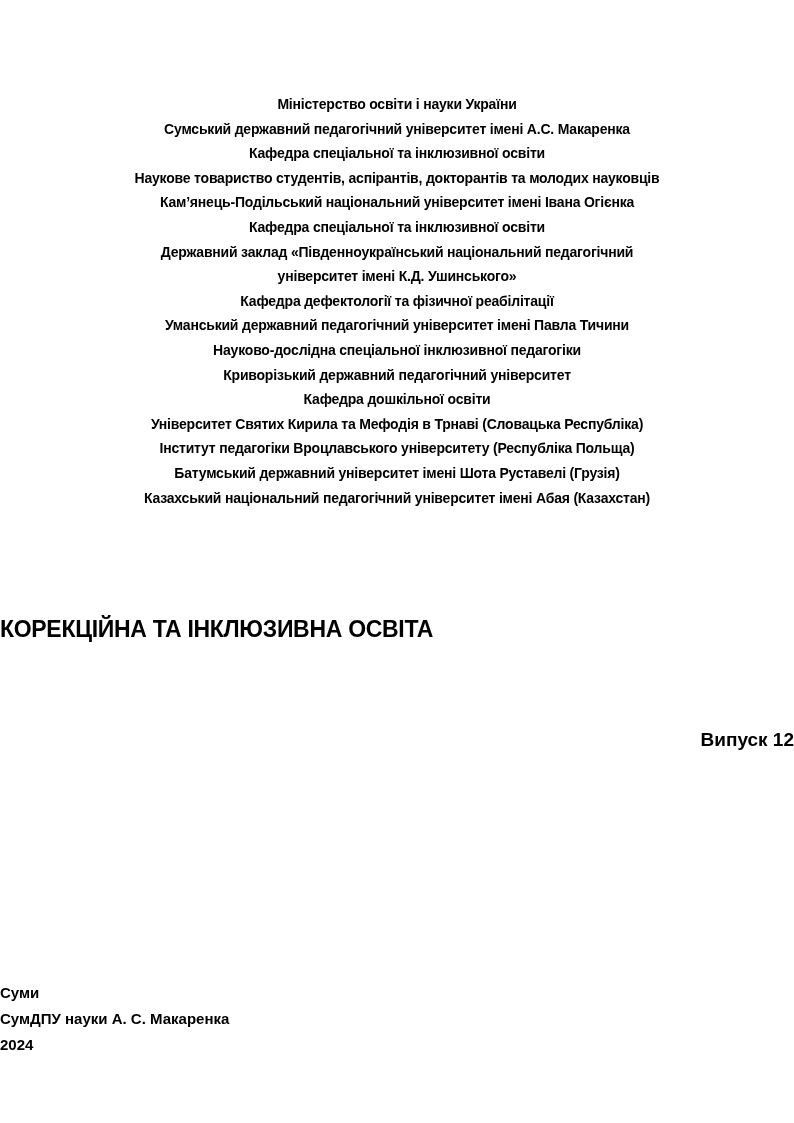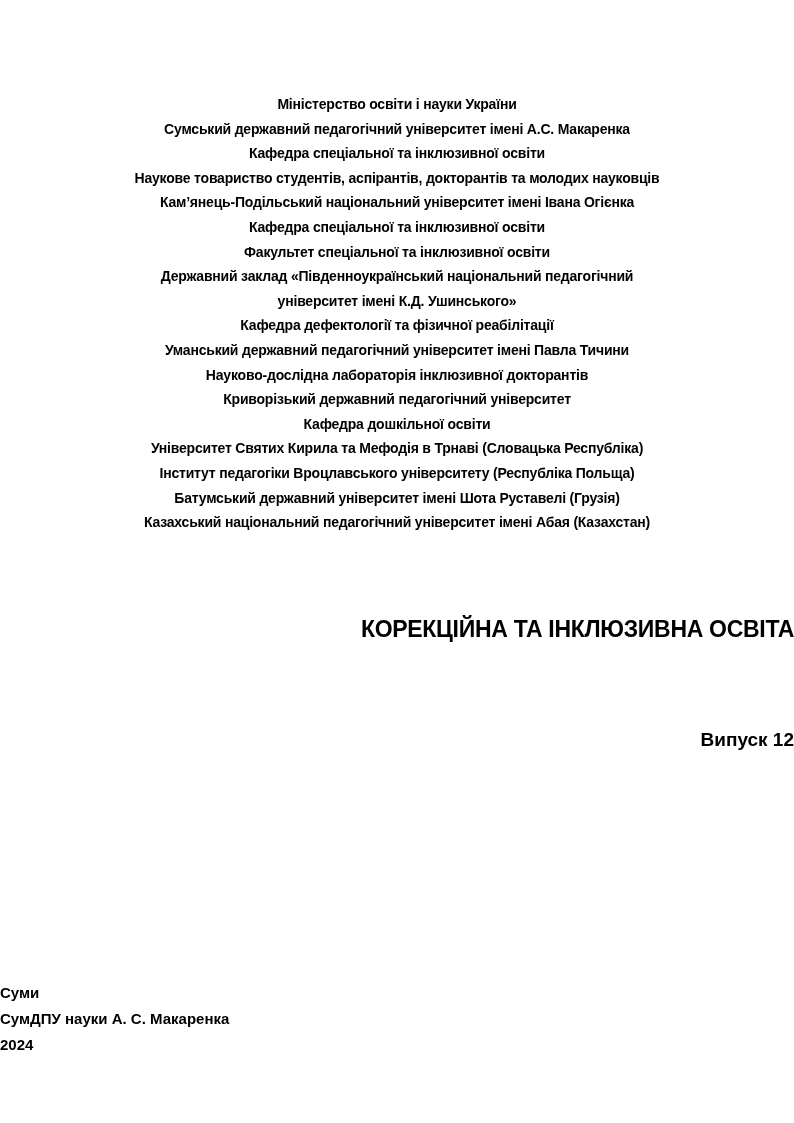--- a/index.html
+++ b/index.html
@@ -38,21 +38,21 @@
       line-height: 24.6px;
       height: 24.6px;
       white-space: nowrap;
       letter-spacing: -0.2px;
     }
     .title-block {
       position: absolute;
       left: 0;
       top: 592px;
       width: 794px;
-      text-align: right;
+      text-align: left;
     }
     .title-line {
       display: block;
       font-size: 23px;
       font-weight: bold;
       line-height: 43px;
       height: 43px;
       white-space: nowrap;
       letter-spacing: -0.3px;
     }
@@ -87,26 +87,25 @@
 
 <div class="page">
 
   <div class="institutions">
     <span class="inst-line">Міністерство освіти і науки України</span>
     <span class="inst-line">Сумський державний педагогічний університет імені А.С. Макаренка</span>
     <span class="inst-line">Кафедра спеціальної та інклюзивної освіти</span>
     <span class="inst-line">Наукове товариство студентів, аспірантів, докторантів та молодих науковців</span>
     <span class="inst-line">Кам’янець-Подільський національний університет імені Івана Огієнка</span>
     <span class="inst-line">Кафедра спеціальної та інклюзивної освіти</span>
-    <span class="inst-line">Факультет спеціальної та інклюзивної освіти</span>
     <span class="inst-line">Державний заклад «Південноукраїнський національний педагогічний</span>
     <span class="inst-line">університет імені К.Д. Ушинського»</span>
     <span class="inst-line">Кафедра дефектології та фізичної реабілітації</span>
     <span class="inst-line">Уманський державний педагогічний університет імені Павла Тичини</span>
-    <span class="inst-line">Науково-дослідна лабораторія інклюзивної докторантів</span>
+    <span class="inst-line">Науково-дослідна спеціальної інклюзивної педагогіки</span>
     <span class="inst-line">Криворізький державний педагогічний університет</span>
     <span class="inst-line">Кафедра дошкільної освіти</span>
     <span class="inst-line">Університет Святих Кирила та Мефодія в Трнаві (Словацька Республіка)</span>
     <span class="inst-line">Інститут педагогіки Вроцлавського університету (Республіка Польща)</span>
     <span class="inst-line">Батумський державний університет імені Шота Руставелі (Грузія)</span>
     <span class="inst-line">Казахський національний педагогічний університет імені Абая (Казахстан)</span>
   </div>
 
   <div class="title-block">
     <span class="title-line">КОРЕКЦІЙНА ТА ІНКЛЮЗИВНА ОСВІТА</span>

